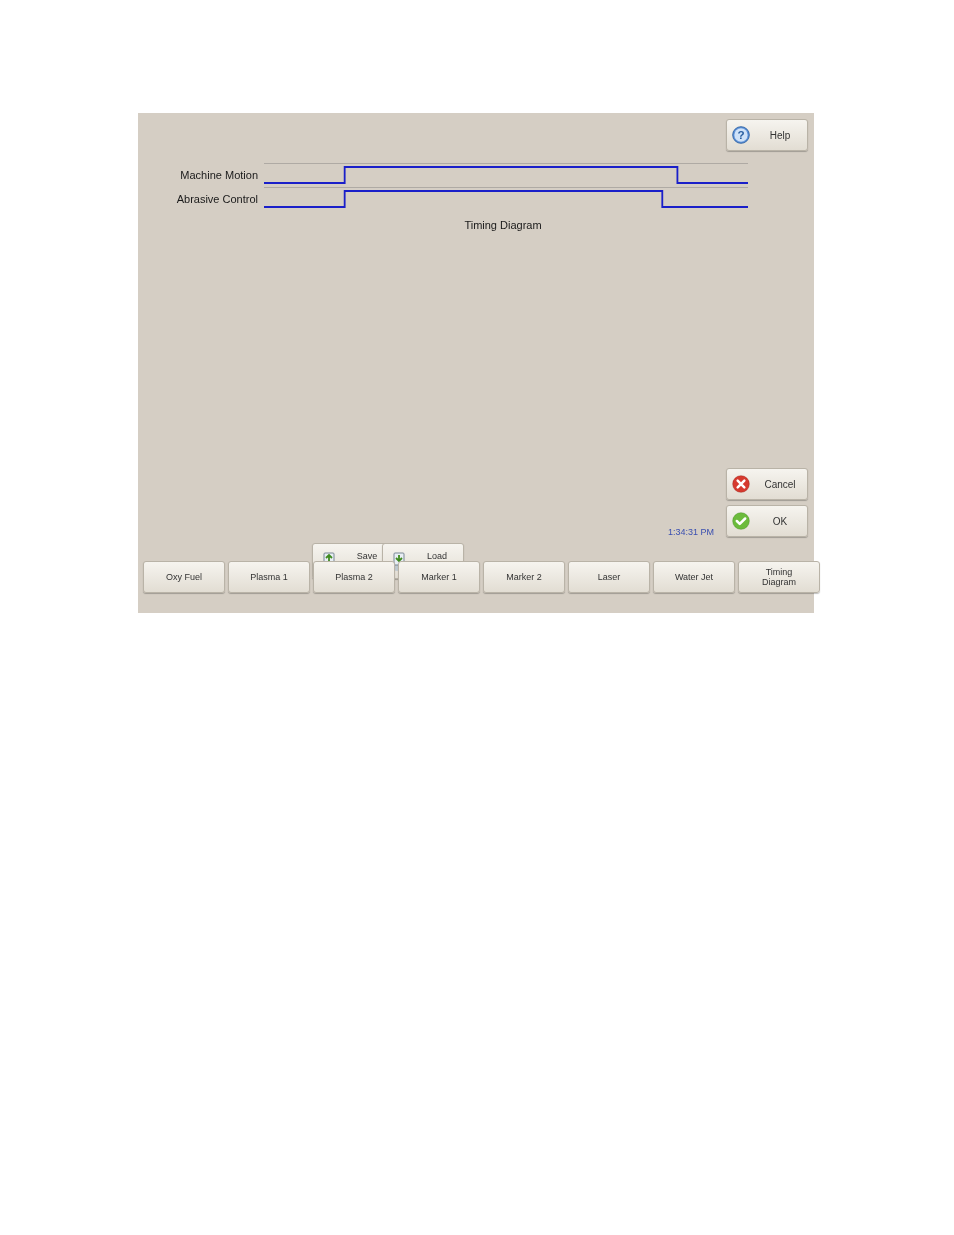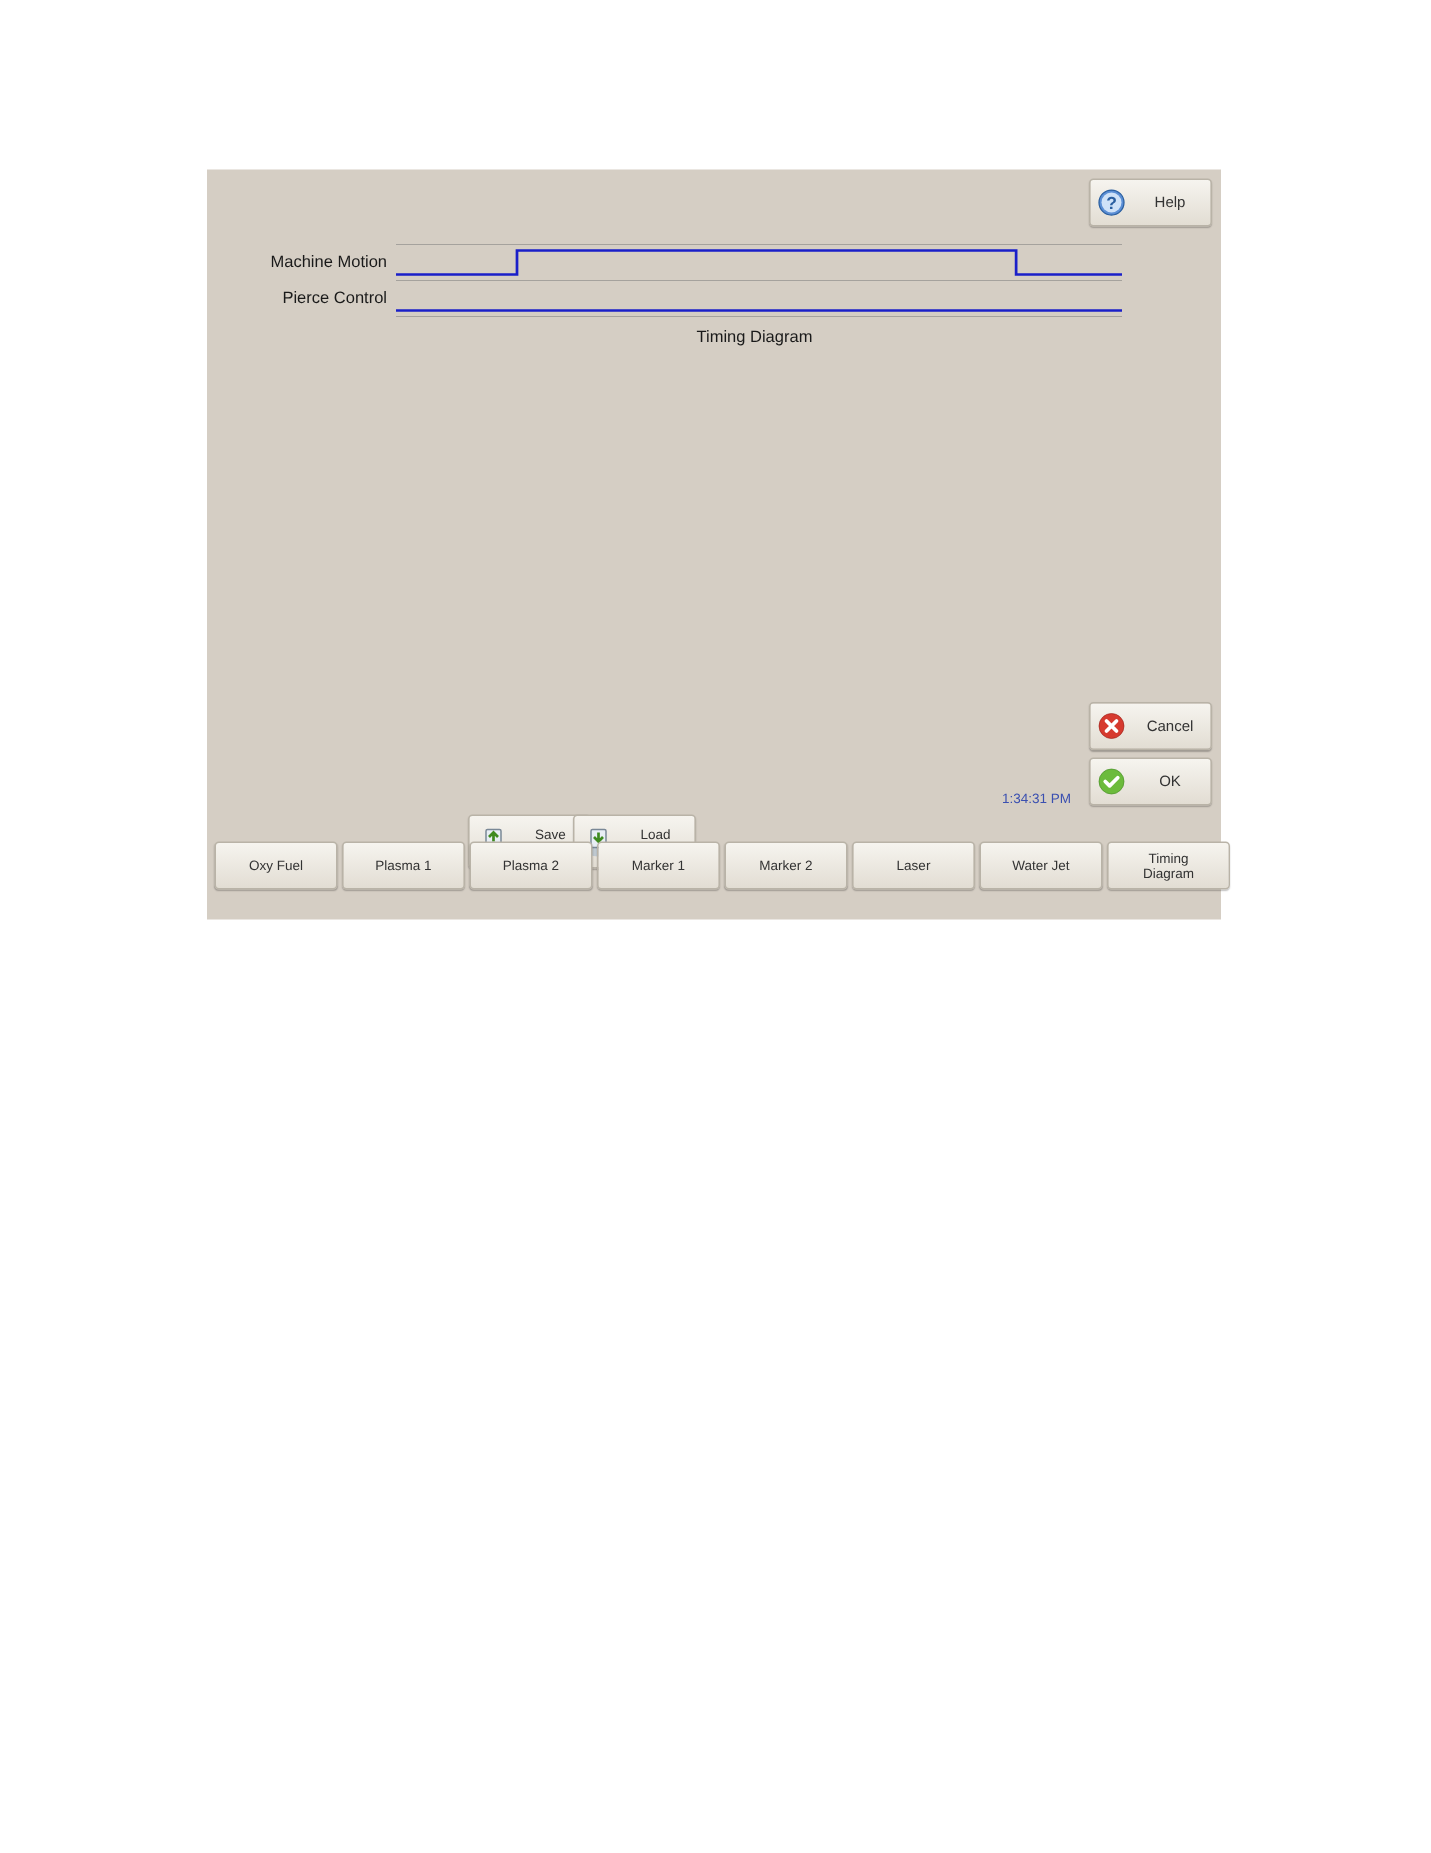--- a/index.html
+++ b/index.html
@@ -184,26 +184,25 @@
       <div class="signal-row">
         <div class="signal-label">Machine Motion</div>
         <div class="signal-plot">
           <svg viewBox="0 0 480 24" width="100%" height="24" preserveAspectRatio="none">
             <line x1="0" y1="0" x2="480" y2="0" stroke="#777" stroke-width="0.8"></line>
             <polyline points="0,20 80,20 80,4 410,4 410,20 480,20" fill="none" stroke="#1a1fc9" stroke-width="1.8"></polyline>
           </svg>
         </div>
       </div>
       <div class="signal-row">
-        <div class="signal-label">Pierce Control</div>
+        <div class="signal-label">Abrasive Control</div>
         <div class="signal-plot">
           <svg viewBox="0 0 480 24" width="100%" height="24" preserveAspectRatio="none">
             <line x1="0" y1="0" x2="480" y2="0" stroke="#777" stroke-width="0.8"></line>
-            <polyline points="0,20 480,20" fill="none" stroke="#1a1fc9" stroke-width="1.8"></polyline>
-            <line x1="0" y1="24" x2="480" y2="24" stroke="#777" stroke-width="0.8"></line>
+            <polyline points="0,20 80,20 80,4 395,4 395,20 480,20" fill="none" stroke="#1a1fc9" stroke-width="1.8"></polyline>
           </svg>
         </div>
       </div>
       <div class="diagram-title">Timing Diagram</div>
     </div>
 
     <div class="data-btn" style="left:174px; top:430px;">
       <span class="icon">
         <svg viewBox="0 0 24 24" width="24" height="24">
           <ellipse cx="12" cy="18" rx="9" ry="4" fill="#bfc9d0"></ellipse>

